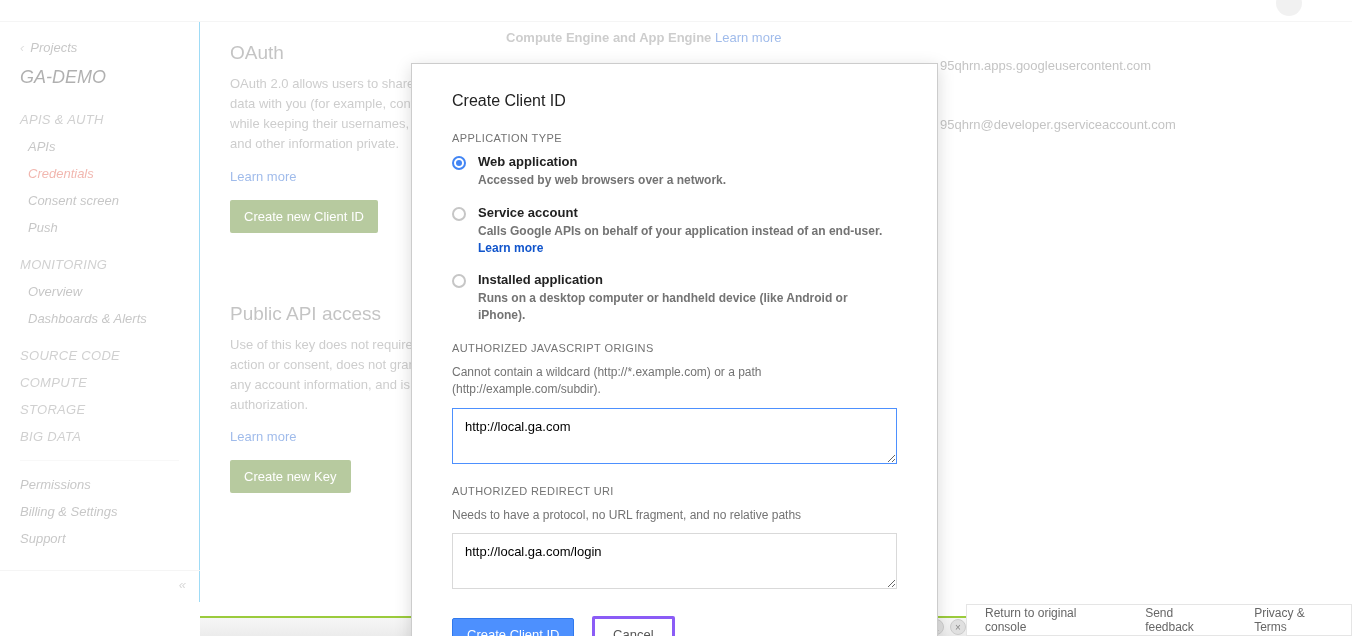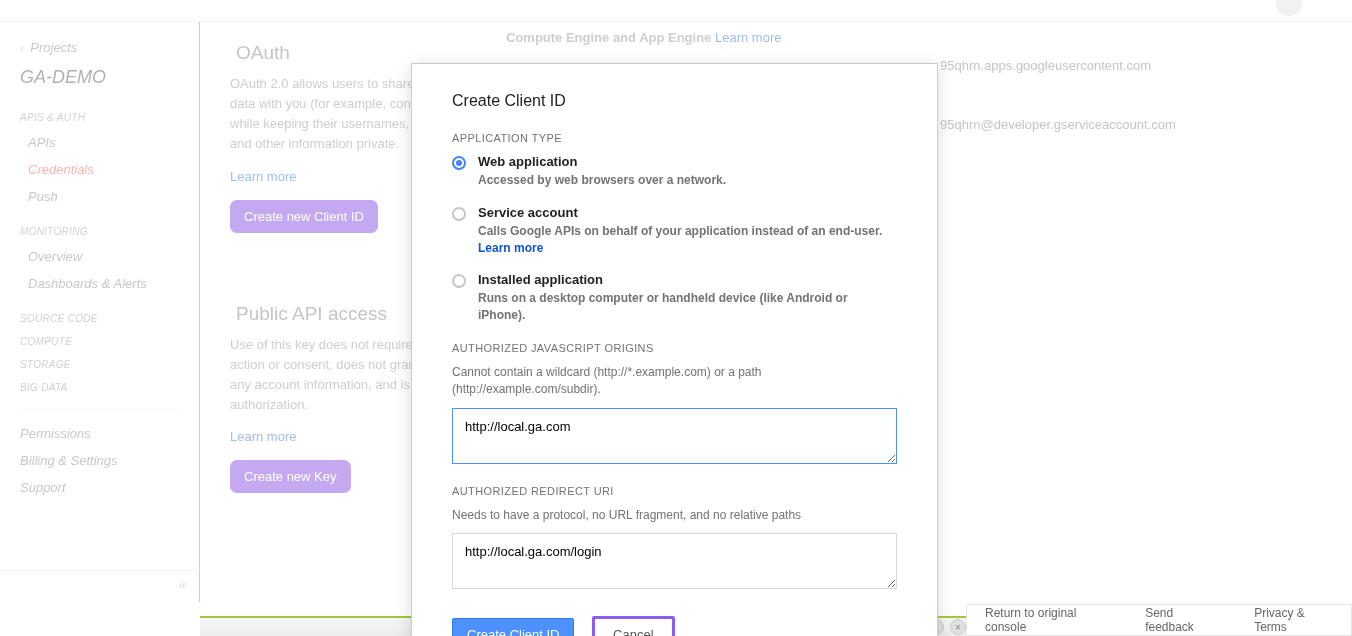--- a/index.html
+++ b/index.html
@@ -10,32 +10,32 @@
 
 
 .topbar { height: 22px; border-bottom: 1px solid #e5e5e5; position: relative; }
 .avatar { position: absolute; right: 50px; top: -10px; width: 26px; height: 26px; border-radius: 50%; background: #ddd; }
 
 
 .sidebar { position: absolute; left: 0; top: 22px; width: 200px; height: 580px; border-right: 1px solid #0ea5e9; padding-top: 12px; font-style: italic; }
 .projects-link { padding: 6px 20px; color: #737373; font-size: 13px; }
 .projects-link::before { content: "‹"; margin-right: 6px; color: #aaa; }
 .project-name { padding: 6px 20px 18px 20px; font-size: 18px; color: #3b3b3b; font-weight: 400; }
-.section-title { padding: 6px 20px; color: #8a8a8a; font-size: 10px; letter-spacing: 0.3px; }
+.section-title { padding: 6px 20px; color: #8a8a8a; font-size: 13px; letter-spacing: 0.3px; }
 .nav-item { padding: 6px 20px 6px 28px; color: #737373; font-size: 13px; cursor: pointer; }
 .nav-item.active { color: #dd4b39; }
 .divider { height: 1px; background: #eee; margin: 10px 20px; }
 .sidebar-bottom { position: absolute; bottom: 0; left: 0; width: 200px; height: 32px; border-top: 1px solid #e5e5e5; text-align: right; padding: 6px 14px; color: #999; }
 
 
 .main { position: absolute; left: 200px; top: 22px; right: 0; bottom: 32px; padding: 20px 30px; }
-.h-oauth { font-size: 19px; color: #6b6b6b; font-weight: 400; margin-bottom: 10px; margin-left: 6px; }
+.h-oauth { font-size: 19px; color: #6b6b6b; font-weight: 400; margin-bottom: 10px; }
 .para { font-size: 13px; color: #828282; line-height: 1.55; max-width: 260px; }
 .link { color: #15c; cursor: pointer; }
-.btn-red { display: inline-block; background: #6d28d9; color: #fff; border: none; padding: 9px 14px; font-size: 13px; border-radius: 7px; margin-top: 16px; }
+.btn-red { display: inline-block; background: #4d7c0f; color: #fff; border: none; padding: 9px 14px; font-size: 13px; border-radius: 2px; margin-top: 16px; }
 .section-2 { margin-top: 70px; }
 .engine-row { color: #828282; font-size: 13px; font-weight: 700; position: absolute; left: 306px; top: 8px; }
 .engine-row .link { font-weight: 400; }
 .cred-row { position: absolute; left: 740px; font-size: 13px; color: #6b6b6b; }
 .cred1 { top: 36px; }
 .cred2 { top: 95px; }
 
 
 .modal { position: absolute; z-index: 10; left: 411px; top: 63px; width: 527px; background: #fff; border: 1px solid #ccc; box-shadow: 0 4px 16px rgba(0,0,0,0.15); padding: 28px 40px 26px 40px; }
 .modal h2 { font-size: 16px; font-weight: 400; color: #222; margin-bottom: 22px; }
@@ -71,20 +71,21 @@
   <div class="avatar"></div>
 </div>
 
 <div class="sidebar">
   <div class="projects-link">Projects</div>
   <div class="project-name">GA-DEMO</div>
 
   <div class="section-title">APIS &amp; AUTH</div>
   <div class="nav-item">APIs</div>
   <div class="nav-item active">Credentials</div>
+  <div class="nav-item">Consent screen</div>
   <div class="nav-item">Push</div>
 
   <div class="section-title" style="margin-top:10px">MONITORING</div>
   <div class="nav-item">Overview</div>
   <div class="nav-item">Dashboards &amp; Alerts</div>
 
   <div class="section-title" style="margin-top:10px">SOURCE CODE</div>
   <div class="section-title">COMPUTE</div>
   <div class="section-title">STORAGE</div>
   <div class="section-title">BIG DATA</div>

